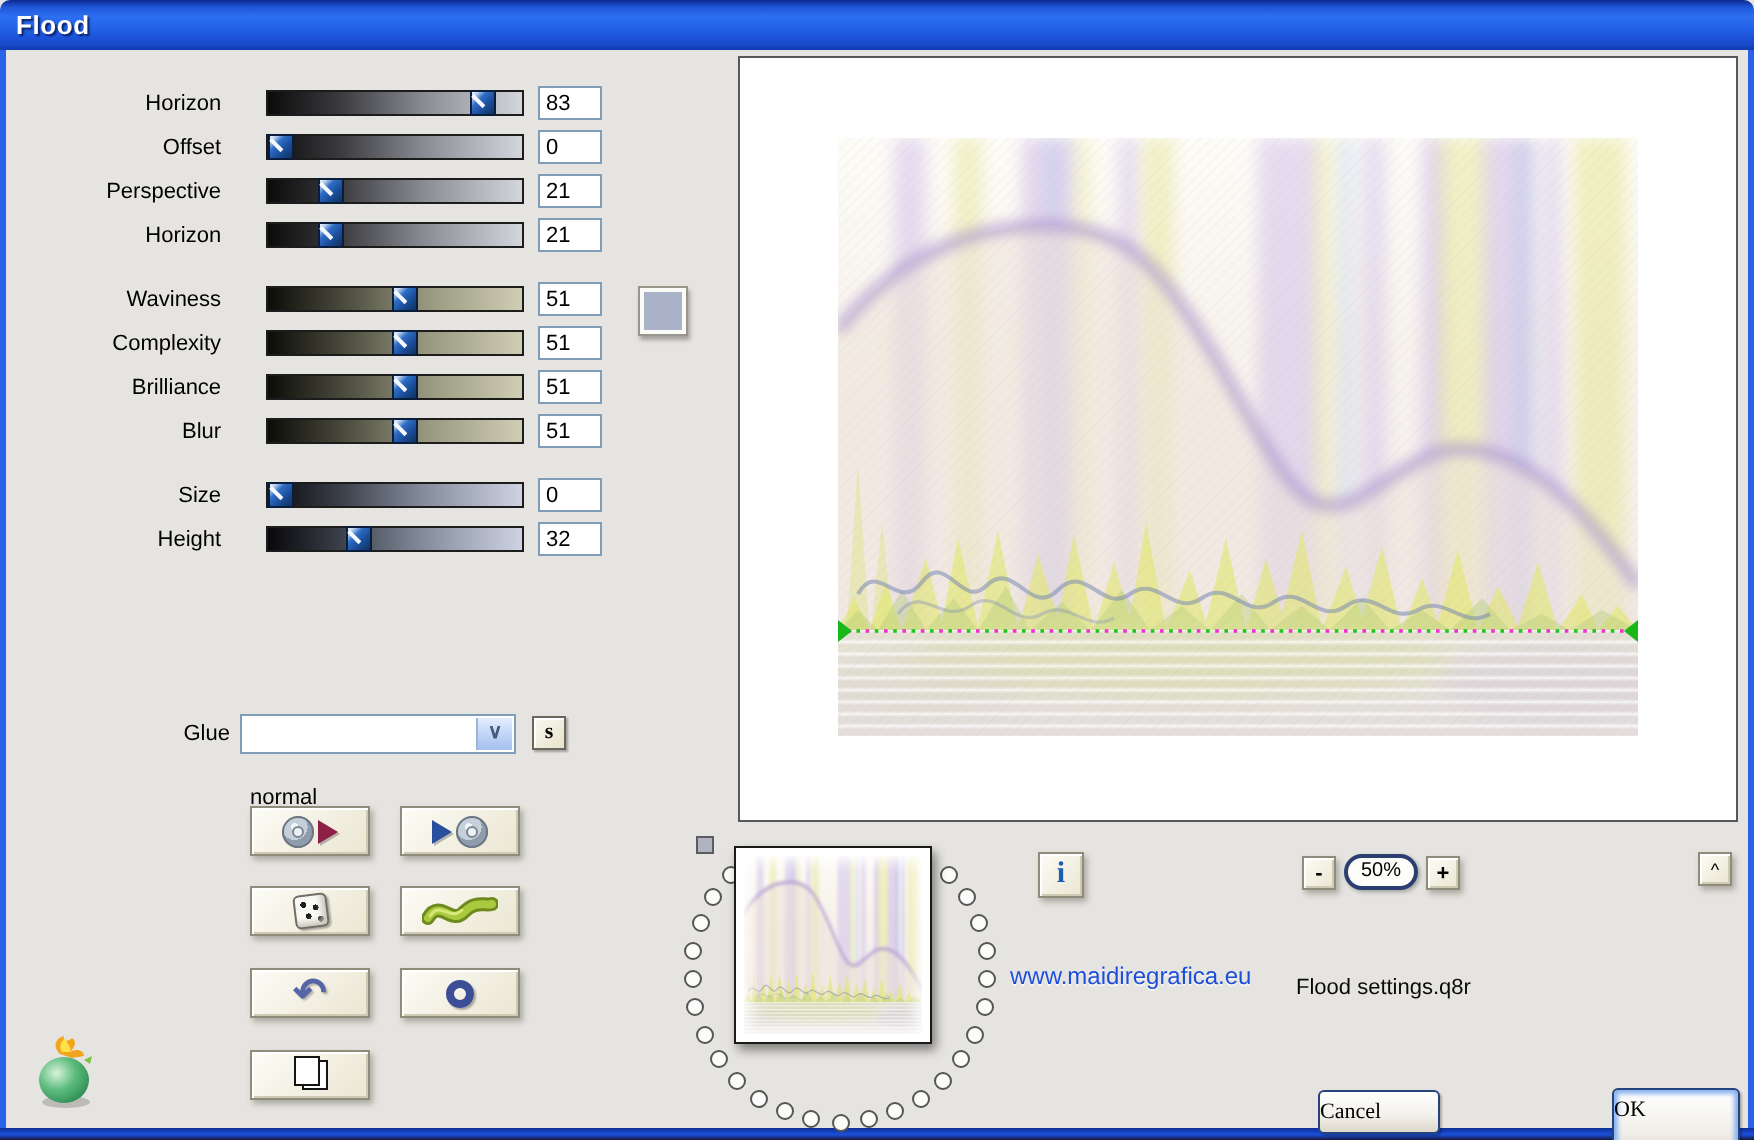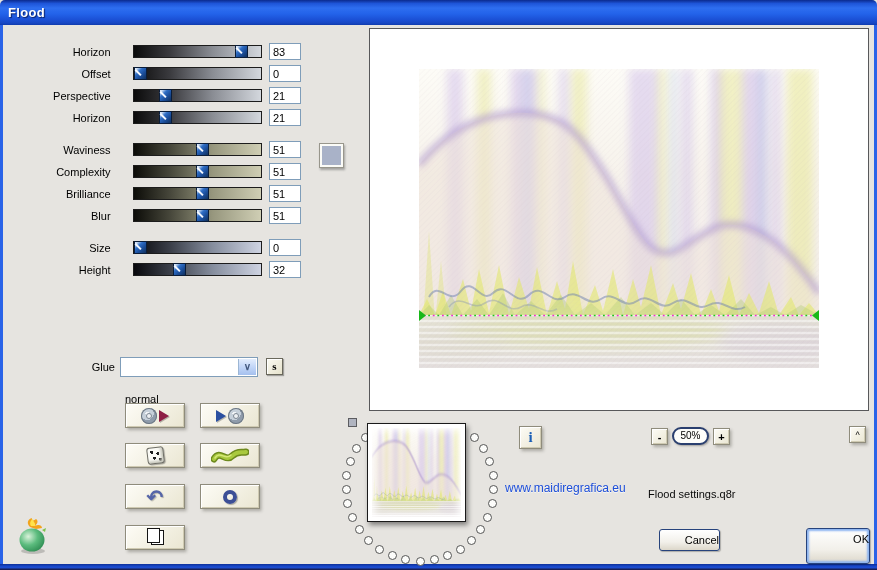--- a/index.html
+++ b/index.html
@@ -95,22 +95,22 @@
     font-size:10px;box-shadow:1px 1px 2px rgba(0,0,0,.3);}
   .zoom-plus{position:absolute;left:713px;top:428px;width:17px;height:17px;font-weight:bold;}
   .collapse-btn{position:absolute;left:849px;top:426px;width:17px;height:17px;font-size:9px;}
   .wm-name{position:absolute;left:553px;top:452px;width:160px;text-align:center;font-size:22px;
     letter-spacing:3px;color:#b5aeb8;text-shadow:0 1px 0 rgba(255,255,255,.8);}
   .wm-url{position:absolute;left:505px;top:481px;width:160px;text-align:left;font-size:12px;
     color:#1d4ed8;text-shadow:0 1px 0 rgba(255,255,255,.7);}
   .settings-file{position:absolute;left:648px;top:488px;font-size:11px;color:#0a0a0a;}
   
   .xpbtn{position:absolute;height:22px;box-sizing:border-box;border:1px solid #27437c;border-radius:3px;
-    background:linear-gradient(180deg,#ffffff,#f2f0ea 60%,#dcd7ca);font-family:Liberation Sans, sans-serif;
-    font-size:11px;text-align:right;line-height:20px;box-shadow:1px 1px 1px rgba(0,0,0,.25);}
+    background:linear-gradient(180deg,#ffffff,#f2f0ea 60%,#dcd7ca);font-family:Liberation Serif, serif;
+    font-size:11px;text-align:left;line-height:20px;box-shadow:1px 1px 1px rgba(0,0,0,.25);margin-top:16px;}
   .cancel-btn{left:659px;top:529px;width:61px;}
   .ok-btn{left:806px;top:528px;width:64px;height:36px;box-shadow:inset 0 0 2px 2px #8cb4f0,1px 1px 1px rgba(0,0,0,.25);}
 </style>
 </head>
 <body>
 
 <div class="stage">
 
   <svg width="0" height="0" style="position:absolute">
     <defs>

